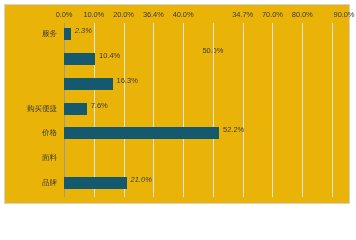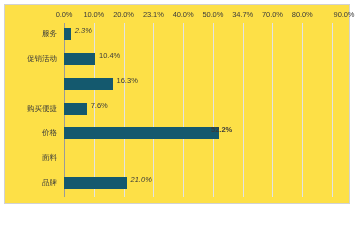--- a/index.html
+++ b/index.html
@@ -3,21 +3,21 @@
 <meta charset="utf-8">
 <style>
   html,body{margin:0;padding:0;background:#ffffff;}
   body{width:356px;height:210px;overflow:hidden;
        font-family:"Liberation Sans","DejaVu Sans",sans-serif;}
 
   #chart-frame{
     position:absolute;left:4px;top:4px;
     width:346px;height:200px;
     border:1px solid #d2d2d2;
-    background:#fde047;
+    background:#eab308;
     box-sizing:border-box;
   }
 
   
   #x-axis-labels{
     position:absolute;left:0;top:0;width:100%;height:22px;
   }
   .x-tick-label{
     position:absolute;top:5px;
     transform:translateX(-50%);
@@ -90,39 +90,38 @@
 
 <div id="chart-frame">
 
   <div id="x-axis-labels">
       <div class="x-tick-label" style="left: 59px;">0.0%</div>
       <div class="x-tick-mark" style="left: 59px;"></div>
       <div class="x-tick-label" style="left: 88.7778px;">10.0%</div>
       <div class="x-tick-mark" style="left: 88.7778px;"></div>
       <div class="x-tick-label" style="left: 118.556px;">20.0%</div>
       <div class="x-tick-mark" style="left: 118.556px;"></div>
-      <div class="x-tick-label" style="left: 148.333px;">23.1%</div>
+      <div class="x-tick-label" style="left: 148.333px;">36.4%</div>
       <div class="x-tick-mark" style="left: 148.333px;"></div>
       <div class="x-tick-label" style="left: 178.111px;">40.0%</div>
       <div class="x-tick-mark" style="left: 178.111px;"></div>
-      <div class="x-tick-label" style="left: 207.889px;">50.0%</div>
+      <div class="x-tick-label" style="left: 207.889px; margin-top: 36px;">50.0%</div>
       <div class="x-tick-mark" style="left: 207.889px;"></div>
       <div class="x-tick-label" style="left: 237.667px;">34.7%</div>
       <div class="x-tick-mark" style="left: 237.667px;"></div>
       <div class="x-tick-label" style="left: 267.444px;">70.0%</div>
       <div class="x-tick-mark" style="left: 267.444px;"></div>
       <div class="x-tick-label" style="left: 297.222px;">80.0%</div>
       <div class="x-tick-mark" style="left: 297.222px;"></div>
       <div class="x-tick-label" style="left: 327px; margin-left: 12px;">90.0%</div>
       <div class="x-tick-mark" style="left: 327px;"></div>
     </div>
 
   <div id="y-labels">
       <div class="y-label" style="top: 6px; color: rgb(58, 58, 58);">服务</div>
-      <div class="y-label" style="top: 30.8571px; color: rgb(58, 58, 58);">促销活动</div>
       <div class="y-label" style="top: 80.5714px; color: rgb(58, 58, 58);">购买便捷</div>
       <div class="y-label" style="top: 105.429px; color: rgb(58, 58, 58);">价格</div>
       <div class="y-label" style="top: 130.286px; color: rgb(58, 58, 58);">面料</div>
       <div class="y-label" style="top: 155.143px; color: rgb(58, 58, 58);">品牌</div>
     </div>
 
   <div id="plot-area">
     <div id="gridlines">
         <div class="gridline axis-line" style="left: 0px; background: rgb(154, 154, 154);"></div>
         <div class="gridline" style="left: 29.7778px; background: rgb(227, 227, 227);"></div>
@@ -147,21 +146,21 @@
         <div class="bar-row" style="top: 49.7143px; height: 24.8571px;">
           <div class="bar" style="width: 48.5378px; background: rgb(20, 89, 110);"></div>
           <div class="bar-value" style="left: 52.5378px; color: rgb(58, 58, 58);">16.3%</div>
         </div>
         <div class="bar-row" style="top: 74.5714px; height: 24.8571px;">
           <div class="bar" style="width: 22.6311px; background: rgb(20, 89, 110);"></div>
           <div class="bar-value" style="left: 26.6311px; color: rgb(58, 58, 58);">7.6%</div>
         </div>
         <div class="bar-row" style="top: 99.4286px; height: 24.8571px;">
           <div class="bar" style="width: 155.44px; background: rgb(20, 89, 110);"></div>
-          <div class="bar-value" style="left: 147px; color: rgb(58, 58, 58); font-weight: bold;">52.2%</div>
+          <div class="bar-value" style="left: 159px; color: rgb(58, 58, 58);">52.2%</div>
         </div>
         <div class="bar-row" style="top: 149.143px; height: 24.8571px;">
           <div class="bar" style="width: 62.5333px; background: rgb(20, 89, 110);"></div>
           <div class="bar-value" style="left: 66.5333px; color: rgb(58, 58, 58); font-style: italic;">21.0%</div>
         </div>
       </div>
   </div>
 
 </div>
 

